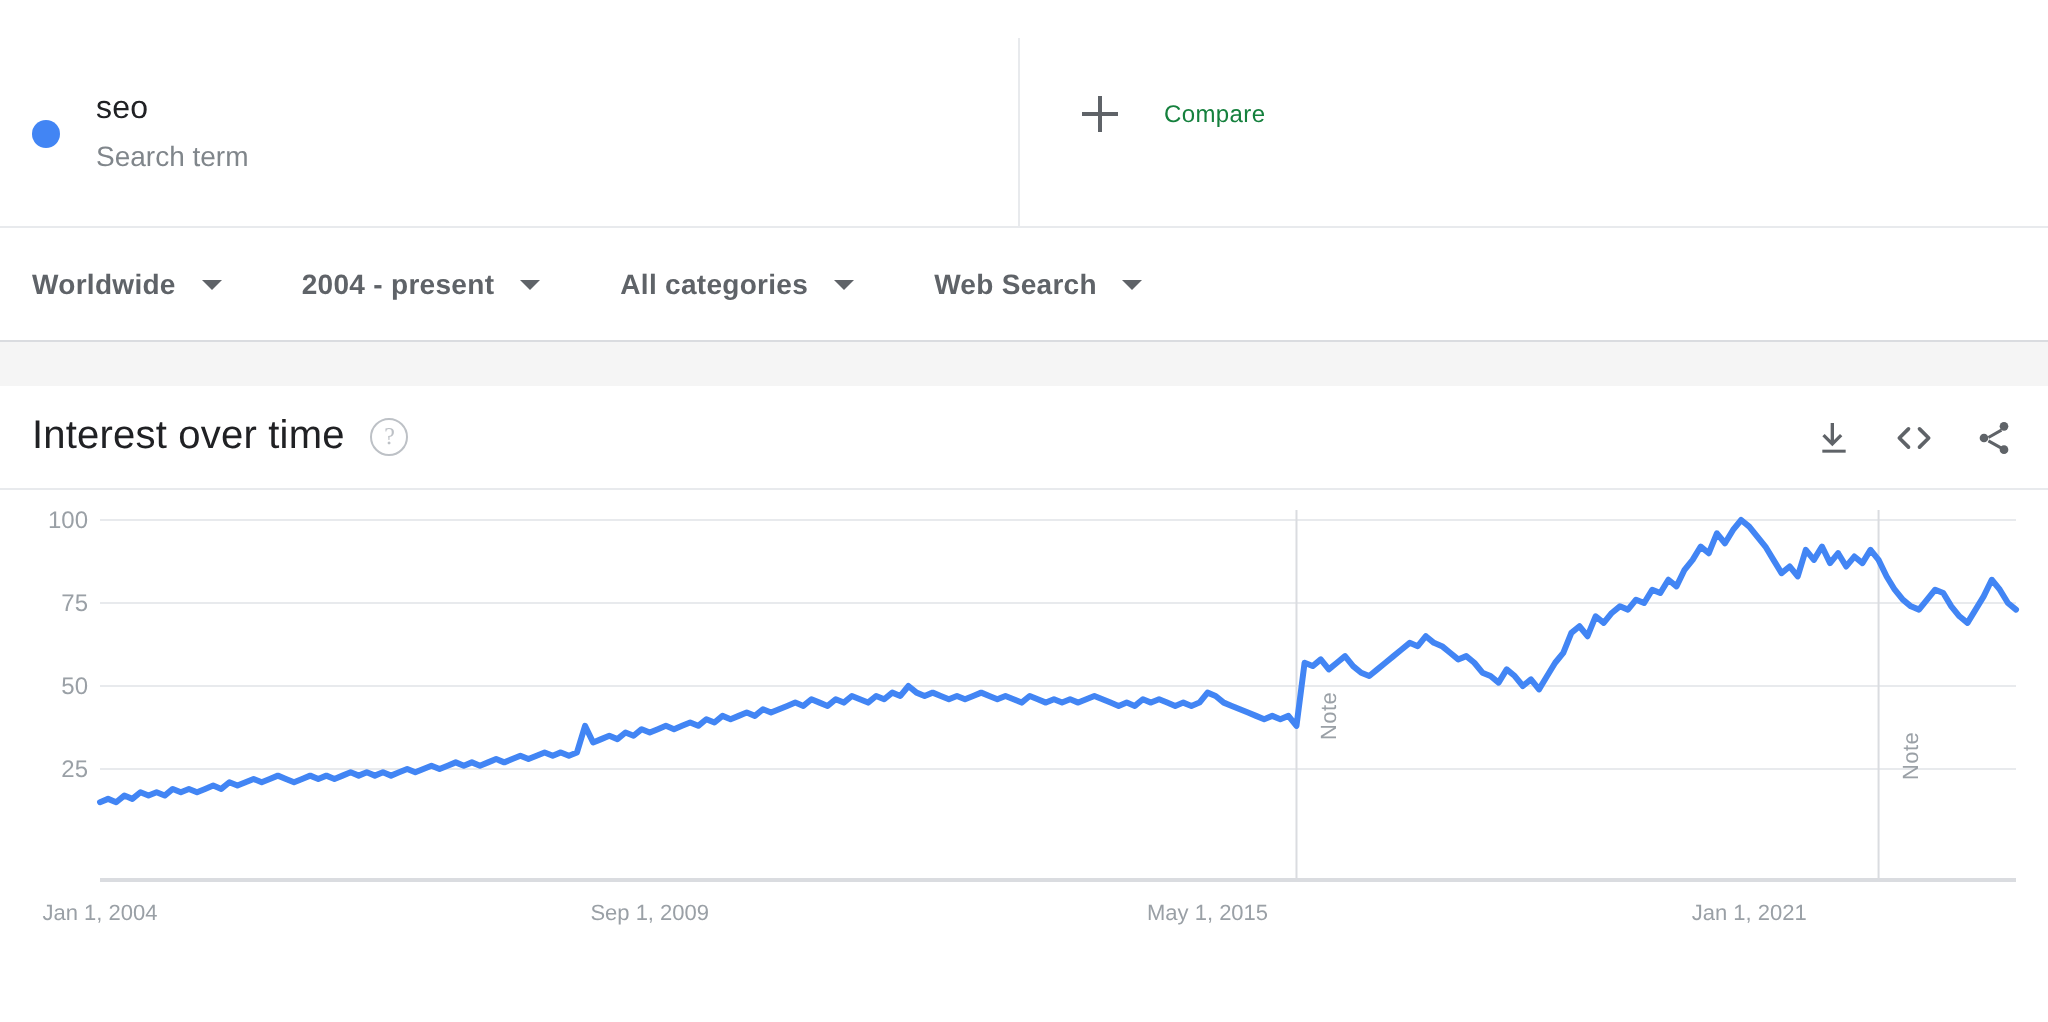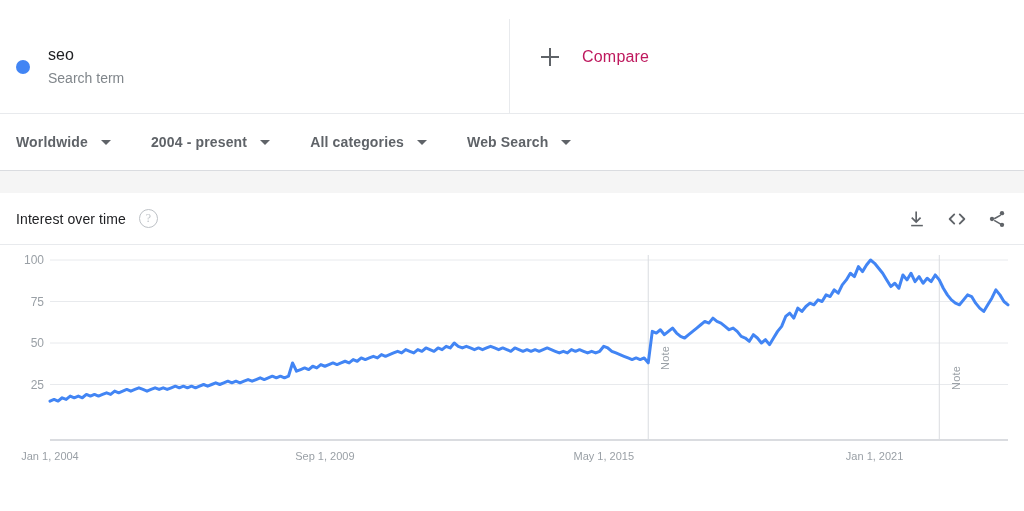--- a/index.html
+++ b/index.html
@@ -85,22 +85,22 @@
     position: absolute;
     background: #5f6368;
   }
   .plus-icon:before {
     left: 0; top: 8px; width: 18px; height: 2px;
   }
   .plus-icon:after {
     top: 0; left: 8px; height: 18px; width: 2px;
   }
   .compare-label {
-    font-size: 16px;
-    color: #be185d;
+    font-size: 12px;
+    color: #15803d;
     letter-spacing: .2px;
   }
 
   
   .filter-bar {
     height: 57px;
     display: flex;
     align-items: center;
     padding-left: 16px;
     border-bottom: 1px solid #dadce0;
@@ -145,21 +145,21 @@
   }
   .card-head {
     height: 52px;
     display: flex;
     align-items: center;
     padding: 0 16px 0 16px;
     border-bottom: 1px solid #e8eaed;
     box-sizing: border-box;
   }
   .card-title {
-    font-size: 14px;
+    font-size: 20px;
     color: #202124;
     letter-spacing: .1px;
   }
   .help-icon {
     width: 17px;
     height: 17px;
     border: 1px solid #bdc1c6;
     border-radius: 50%;
     color: #bdc1c6;
     font-size: 12px;

